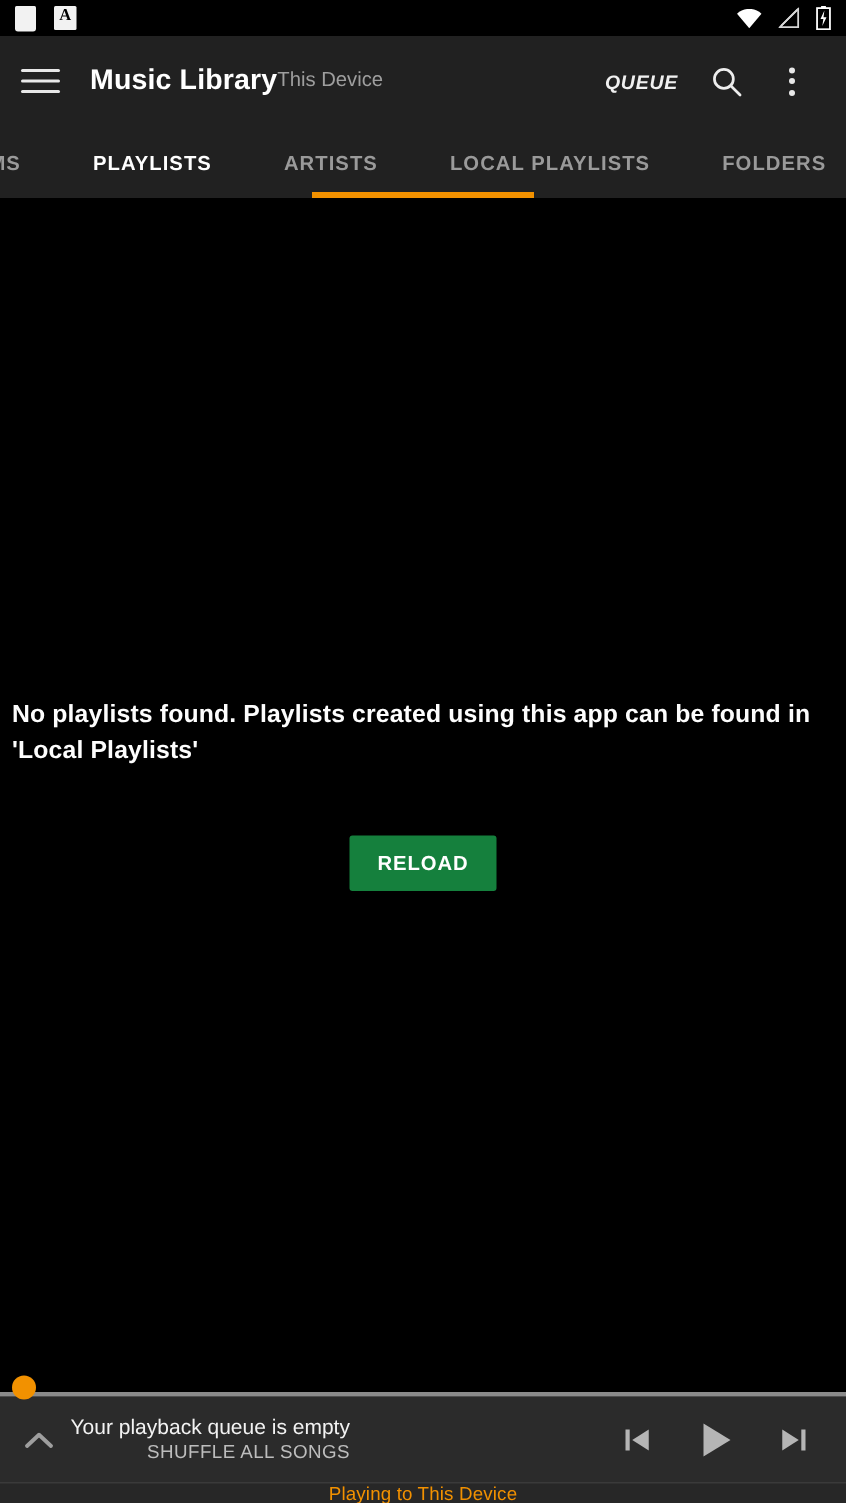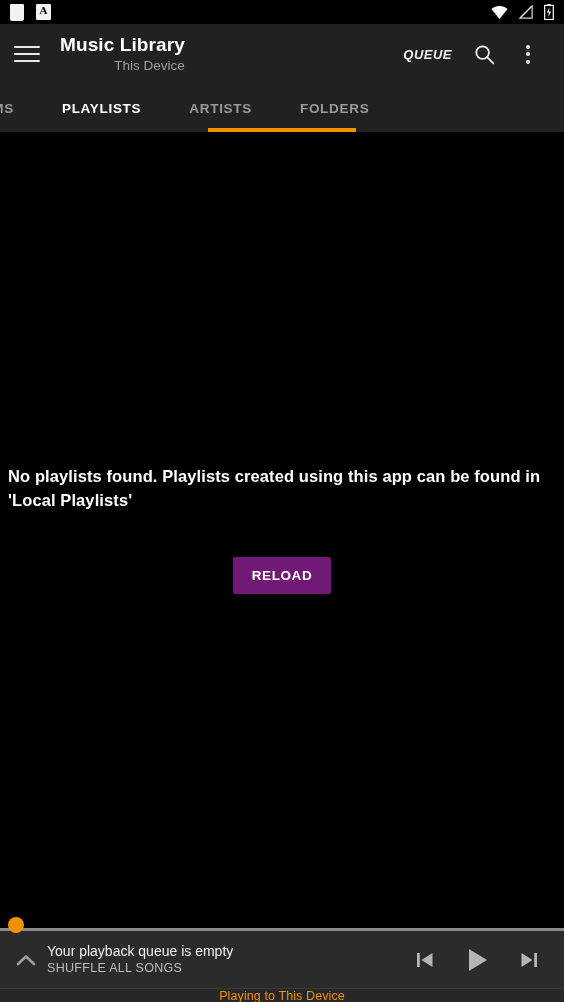--- a/index.html
+++ b/index.html
@@ -58,21 +58,21 @@
     flex:0 0 auto;
   }
   .hamburger {
     width:26px; height:26px;
     display:flex; flex-direction:column;
     justify-content:center; gap:5px;
     margin-right:20px;
     cursor:pointer;
   }
   .hamburger span { display:block; height:2px; background:#e8e8e8; border-radius:1px; }
-  .titles { display:flex; flex-direction:column; justify-content:center;text-align:right; }
+  .titles { display:flex; justify-content:center;text-align:right; }
   .title {
     font-size:19px; font-weight:bold; color:#fff;
     letter-spacing:0.1px; line-height:22px;
   }
   .subtitle {
     font-size:13.5px; color:#9e9e9e; line-height:18px; margin-top:1px;
   }
   .appbar-actions {
     margin-left:auto;
     display:flex; align-items:center; gap:0;
@@ -144,41 +144,42 @@
   .empty-msg {
     width:548px;
     font-size:16.5px;
     font-weight:bold;
     color:#fdfdfd;
     line-height:24px;
     letter-spacing:0.1px;
   }
   .reload-btn {
     margin-top:45px;
-    background:#701a75;
+    background:#15803d;
     color:#ffffff;
     font-size:13.5px;
     font-weight:bold;
     letter-spacing:0.6px;
     padding:11px 19px;
     border:none;
     border-radius:2px;
     cursor:pointer;
     font-family:"Liberation Sans", sans-serif;
   }
 
   
   .player {
     flex:0 0 auto;
     background:#2b2b2b;
     position:relative;
     height:57px;
     display:flex;
     align-items:center;
     padding-left:8px;
+    text-align:right;
   }
   .seekbar {
     position:absolute;
     top:-3px; left:0;
     width:100%;
     height:3px;
     background:#8a8a8a;
   }
   .seek-thumb {
     position:absolute;
@@ -287,20 +288,21 @@
         </span>
       </div>
     </div>
   </div>
 
   <div class="tabbar">
     <div class="tabstrip">
       <div class="tab">ALBUMS</div>
       <div class="tab active">PLAYLISTS</div>
       <div class="tab">ARTISTS</div>
+      <div class="tab">LOCAL PLAYLISTS</div>
       <div class="tab">FOLDERS</div>
     </div>
     <div class="tab-indicator"></div>
   </div>
 
   <div class="content">
     <div class="empty-wrap">
       <div class="empty-msg">No playlists found. Playlists created using this app can be found in 'Local Playlists'</div>
       <button class="reload-btn">RELOAD</button>
     </div>

